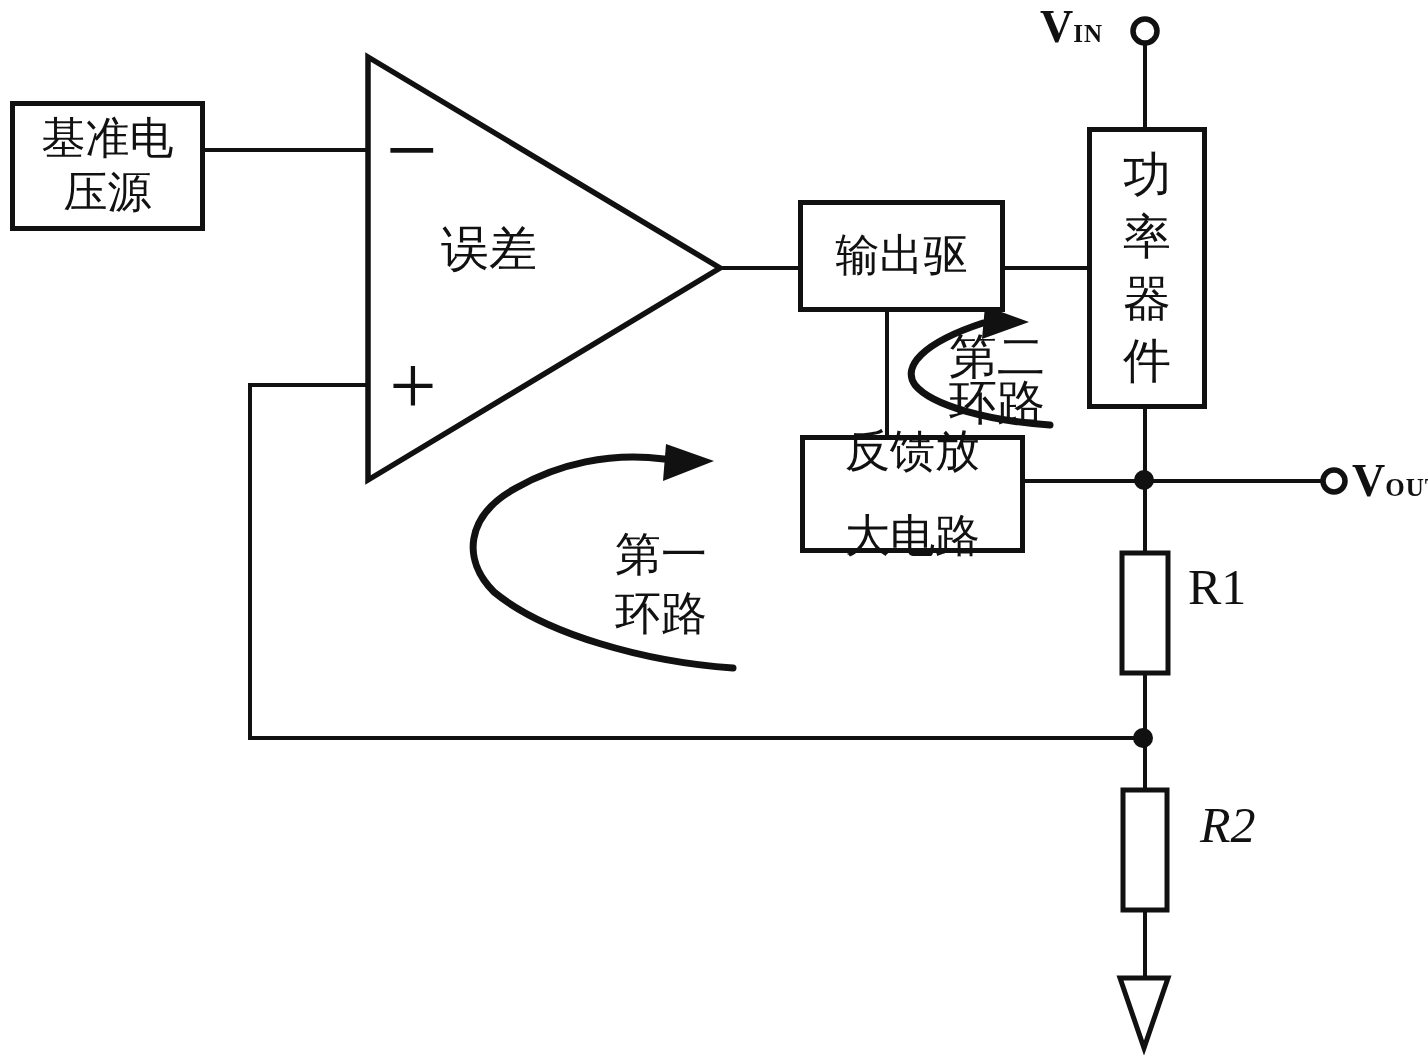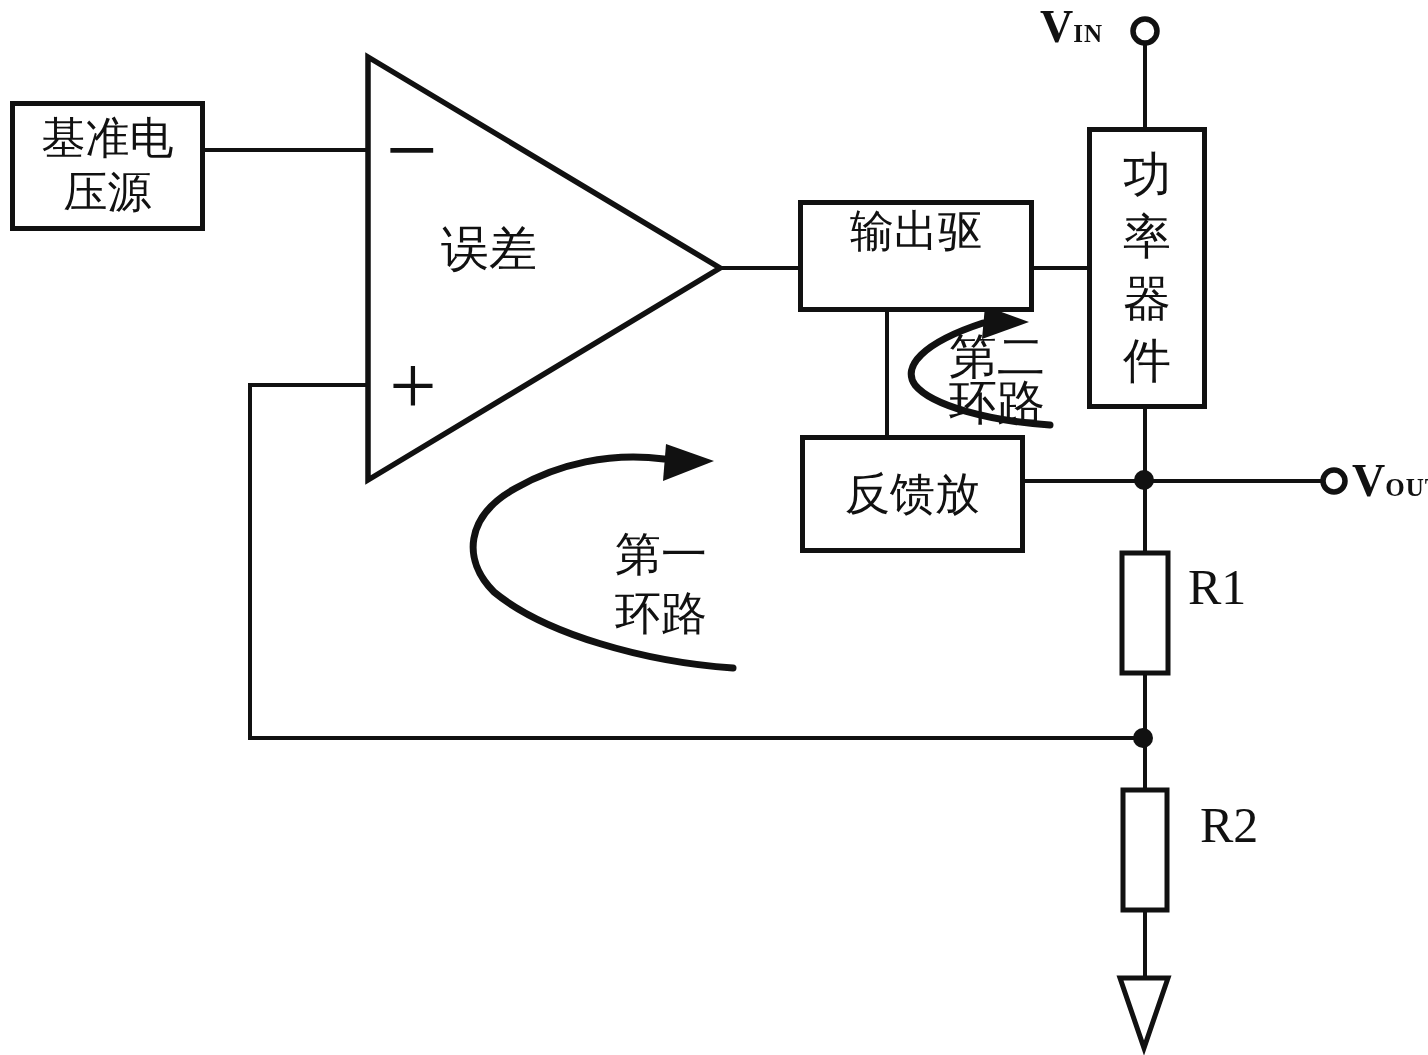--- a/index.html
+++ b/index.html
@@ -72,46 +72,47 @@
     <span>基准电</span>
     <span>压源</span>
   </div>
 
   <div class="float center sign minus" style="left:412px;top:150px;">−</div>
   <div class="float center sign plus" style="left:413px;top:386px;">+</div>
   <div class="float center amp-name" style="left:489px;top:248px;">
     <span>误差</span>
   </div>
 
-  <div class="block blk-drv" style="left:798px;top:200px;width:236px;height:112px;justify-content:space-between;">
+  <div class="block blk-drv" style="left:798px;top:200px;width:207px;height:112px;">
     <span>输出驱</span>
   </div>
 
   <div class="block blk-pwr" style="left:1087px;top:127px;width:120px;height:282px;">
     <span>功</span>
     <span>率</span>
     <span>器</span>
     <span>件</span>
   </div>
 
   <div class="block blk-fb" style="left:800px;top:435px;width:225px;height:118px;gap:30px;">
     <span>反馈放</span>
+    <span>大电路</span>
   </div>
 
   <div class="float term" style="left:1040px;top:4px;">
     <span class="letter">V</span>
     <span class="sub">IN</span>
   </div>
   <div class="float term" style="left:1352px;top:458px;">
     <span class="letter">V</span>
     <span class="sub">OUT</span>
   </div>
 
   <div class="float rlabel" style="left:1188px;top:562px;">R1</div>
-  <div class="float rlabel" style="left:1200px;top:800px;">R2</div>
+  <div class="float rlabel" style="left:1200px;top:800px;font-style:italic;">R2</div>
 
   <div class="float center loop1" style="left:661px;top:584px;font-family:Liberation Serif, serif;">
     <span>第一</span>
     <span>环路</span>
   </div>
   <div class="float center loop2" style="left:997px;top:380px;">
     <span>第二</span>
     <span>环路</span>
   </div>
 

